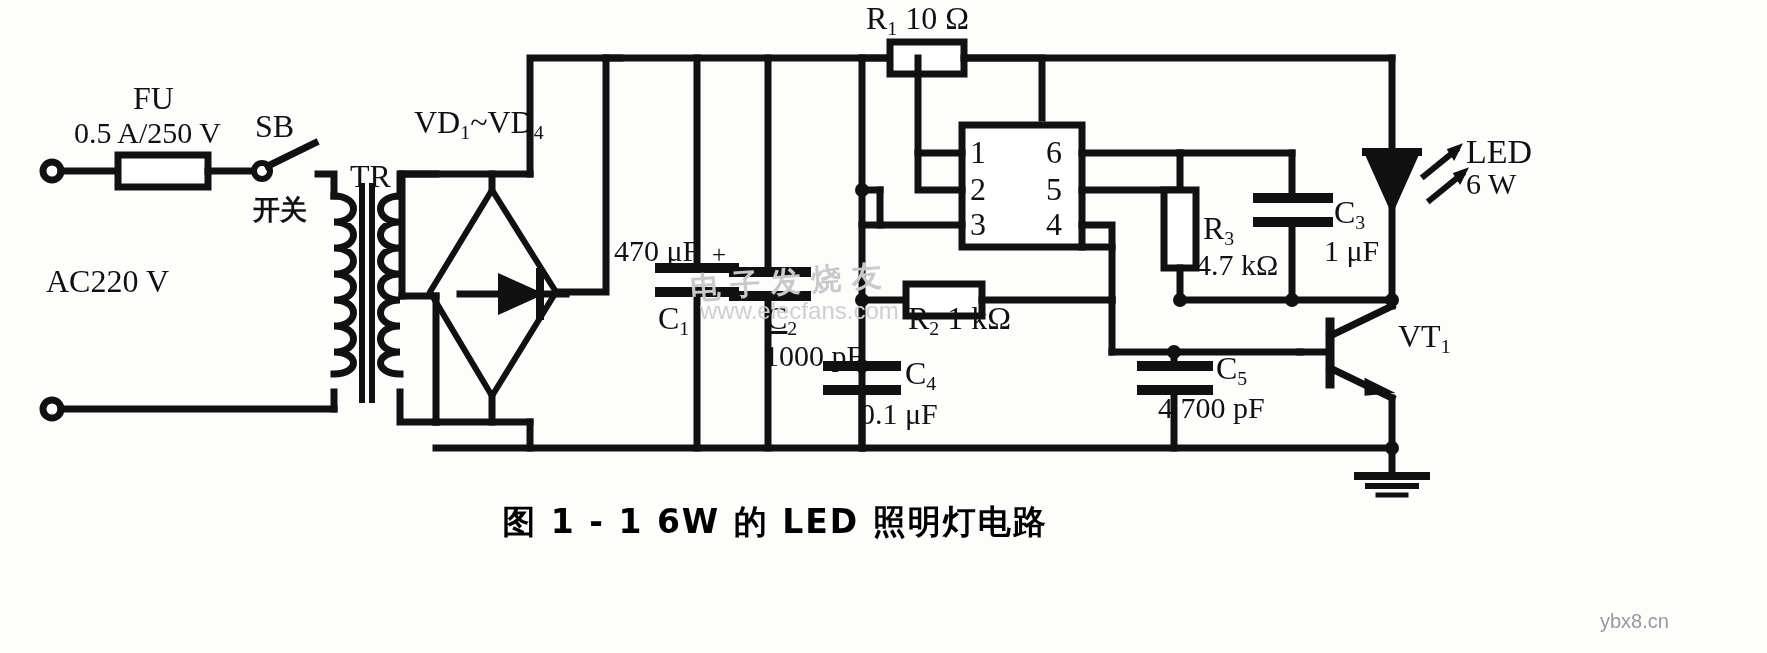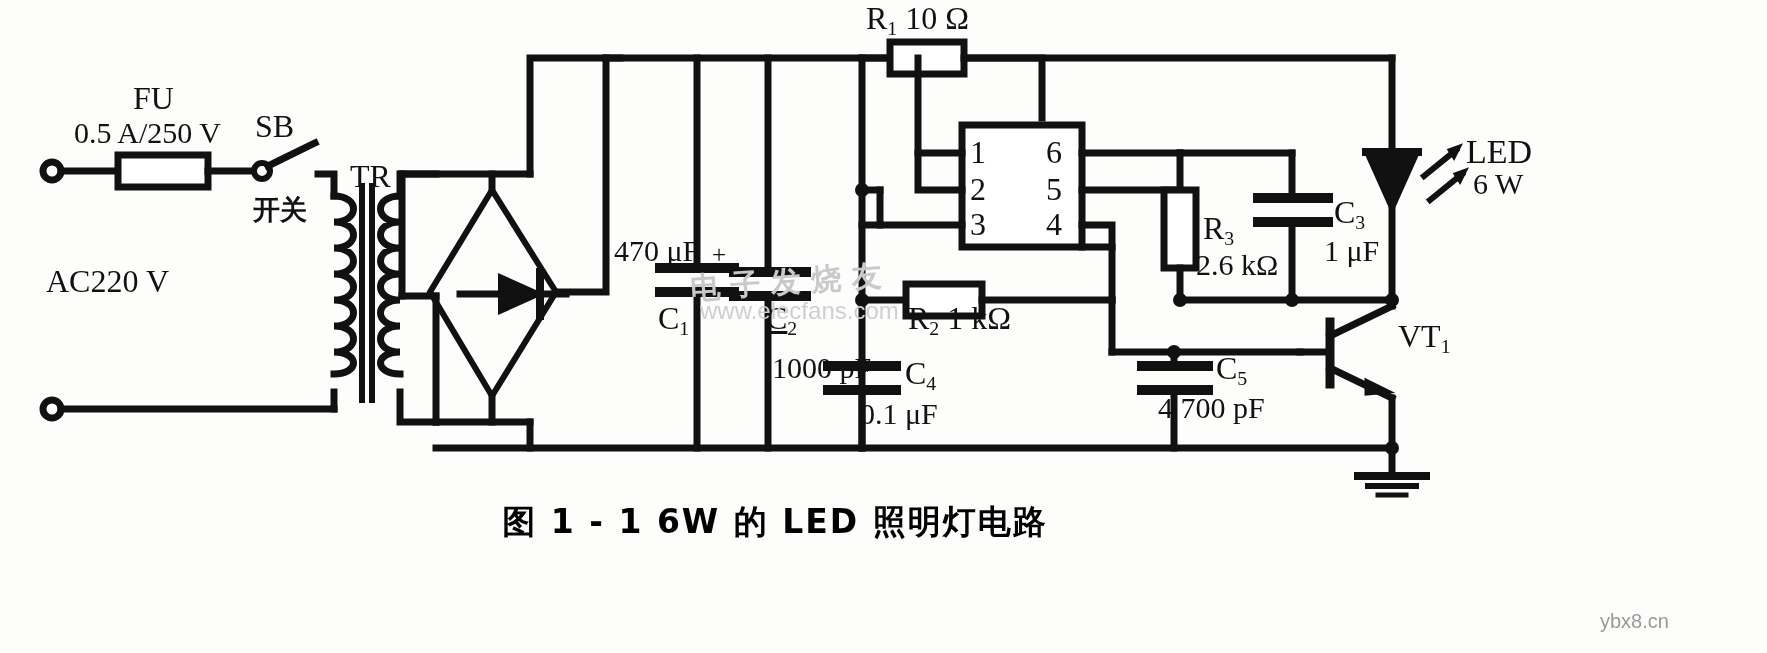--- a/index.html
+++ b/index.html
@@ -194,54 +194,55 @@
 <div class="lbl s32" style="left:133px;top:82px;">FU</div>
 <div class="lbl s30" style="left:74px;top:117px;">0.5 A/250 V</div>
 
 <div class="lbl s32" style="left:255px;top:110px;">SB</div>
 <div class="lbl s27 cn" style="left:253px;top:196px;">开关</div>
 
 <div class="lbl s32" style="left:46px;top:265px;">AC220 V</div>
 
 <div class="lbl s32" style="left:350px;top:160px;">TR</div>
 
+<div class="lbl s32" style="left:414px;top:106px;"><span>VD</span><sub>1</sub>~<span>VD</span><sub>4</sub></div>
 
 <div class="lbl s30" style="left:614px;top:235px;">470 μF</div>
 <div class="lbl s25" style="left:712px;top:242px;">+</div>
 <div class="lbl s32" style="left:658px;top:302px;"><span>C</span><sub>1</sub></div>
 
 <div class="lbl s32" style="left:766px;top:302px;text-decoration:underline;"><span>C</span><sub>2</sub></div>
-<div class="lbl s30" style="left:764px;top:352px;margin-left:8px;">1000 pF</div>
+<div class="lbl s30" style="left:764px;top:340px;">1000 pF</div>
 
 <div class="lbl s32" style="left:866px;top:2px;"><span>R</span><sub>1</sub> <span>10 Ω</span></div>
 
 
 <div class="lbl s32" style="left:970px;top:136px;">1</div>
 <div class="lbl s32" style="left:970px;top:173px;">2</div>
 <div class="lbl s32" style="left:970px;top:208px;">3</div>
 <div class="lbl s32" style="left:1046px;top:136px;">6</div>
 <div class="lbl s32" style="left:1046px;top:173px;">5</div>
 <div class="lbl s32" style="left:1046px;top:208px;">4</div>
 
 <div class="lbl s32" style="left:908px;top:302px;"><span>R</span><sub>2</sub> <span>1 kΩ</span></div>
 
 <div class="lbl s32" style="left:905px;top:357px;"><span>C</span><sub>4</sub></div>
 <div class="lbl s30" style="left:860px;top:398px;">0.1 μF</div>
 
 <div class="lbl s32" style="left:1203px;top:212px;"><span>R</span><sub>3</sub></div>
-<div class="lbl s30" style="left:1196px;top:249px;">2.6 kΩ</div>
+<div class="lbl s30" style="left:1196px;top:249px;">4.7 kΩ</div>
 
 <div class="lbl s32" style="left:1216px;top:352px;"><span>C</span><sub>5</sub></div>
 <div class="lbl s30" style="left:1158px;top:392px;">4 700 pF</div>
 
 <div class="lbl s32" style="left:1334px;top:196px;"><span>C</span><sub>3</sub></div>
 <div class="lbl s30" style="left:1324px;top:235px;">1 μF</div>
 
 <div class="lbl s34" style="left:1466px;top:134px;">LED</div>
-<div class="lbl s30" style="left:1466px;top:168px;margin-left:7px;">6 W</div>
+<div class="lbl s30" style="left:1466px;top:168px;">6 W</div>
 
 <div class="lbl s32" style="left:1398px;top:320px;"><span>VT</span><sub>1</sub></div>
 
 <div id="wm1">电 子 发 烧 友</div>
 <div id="wm2">www.elecfans.com</div>
 <div id="wm3">ybx8.cn</div>
 
 <div id="caption">图 1 - 1   6W 的 LED 照明灯电路</div>
 
 </div>

